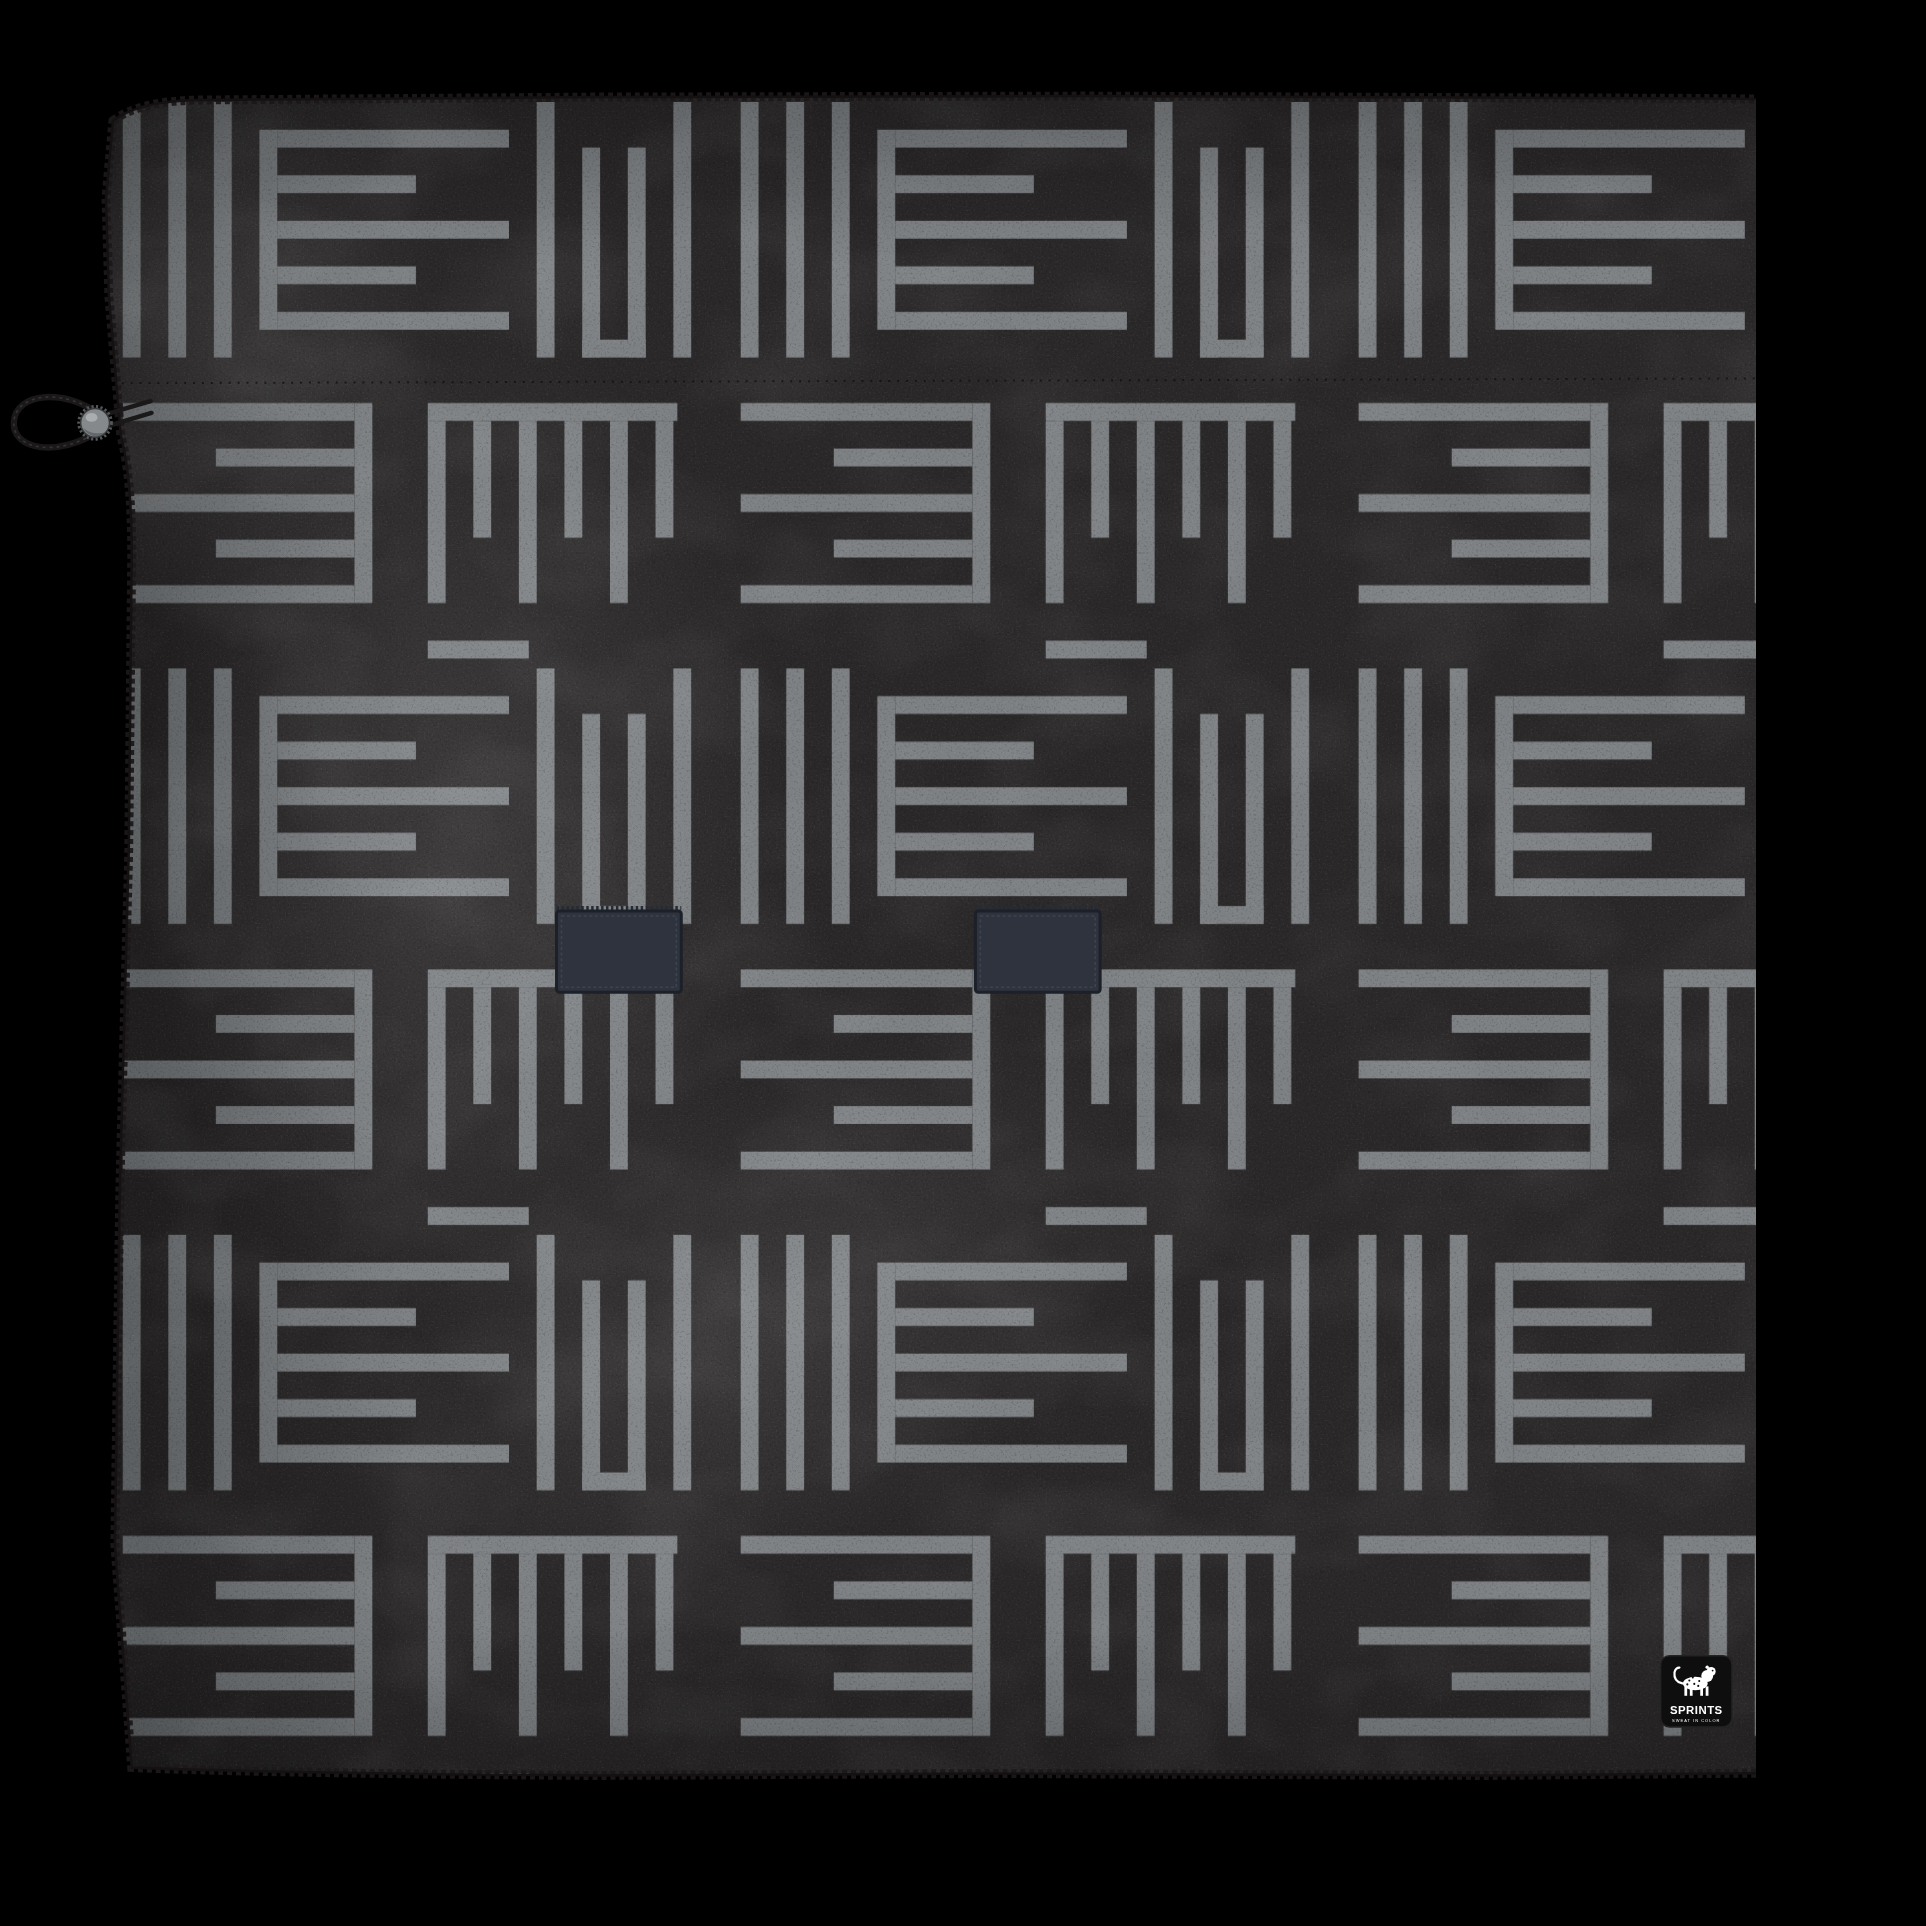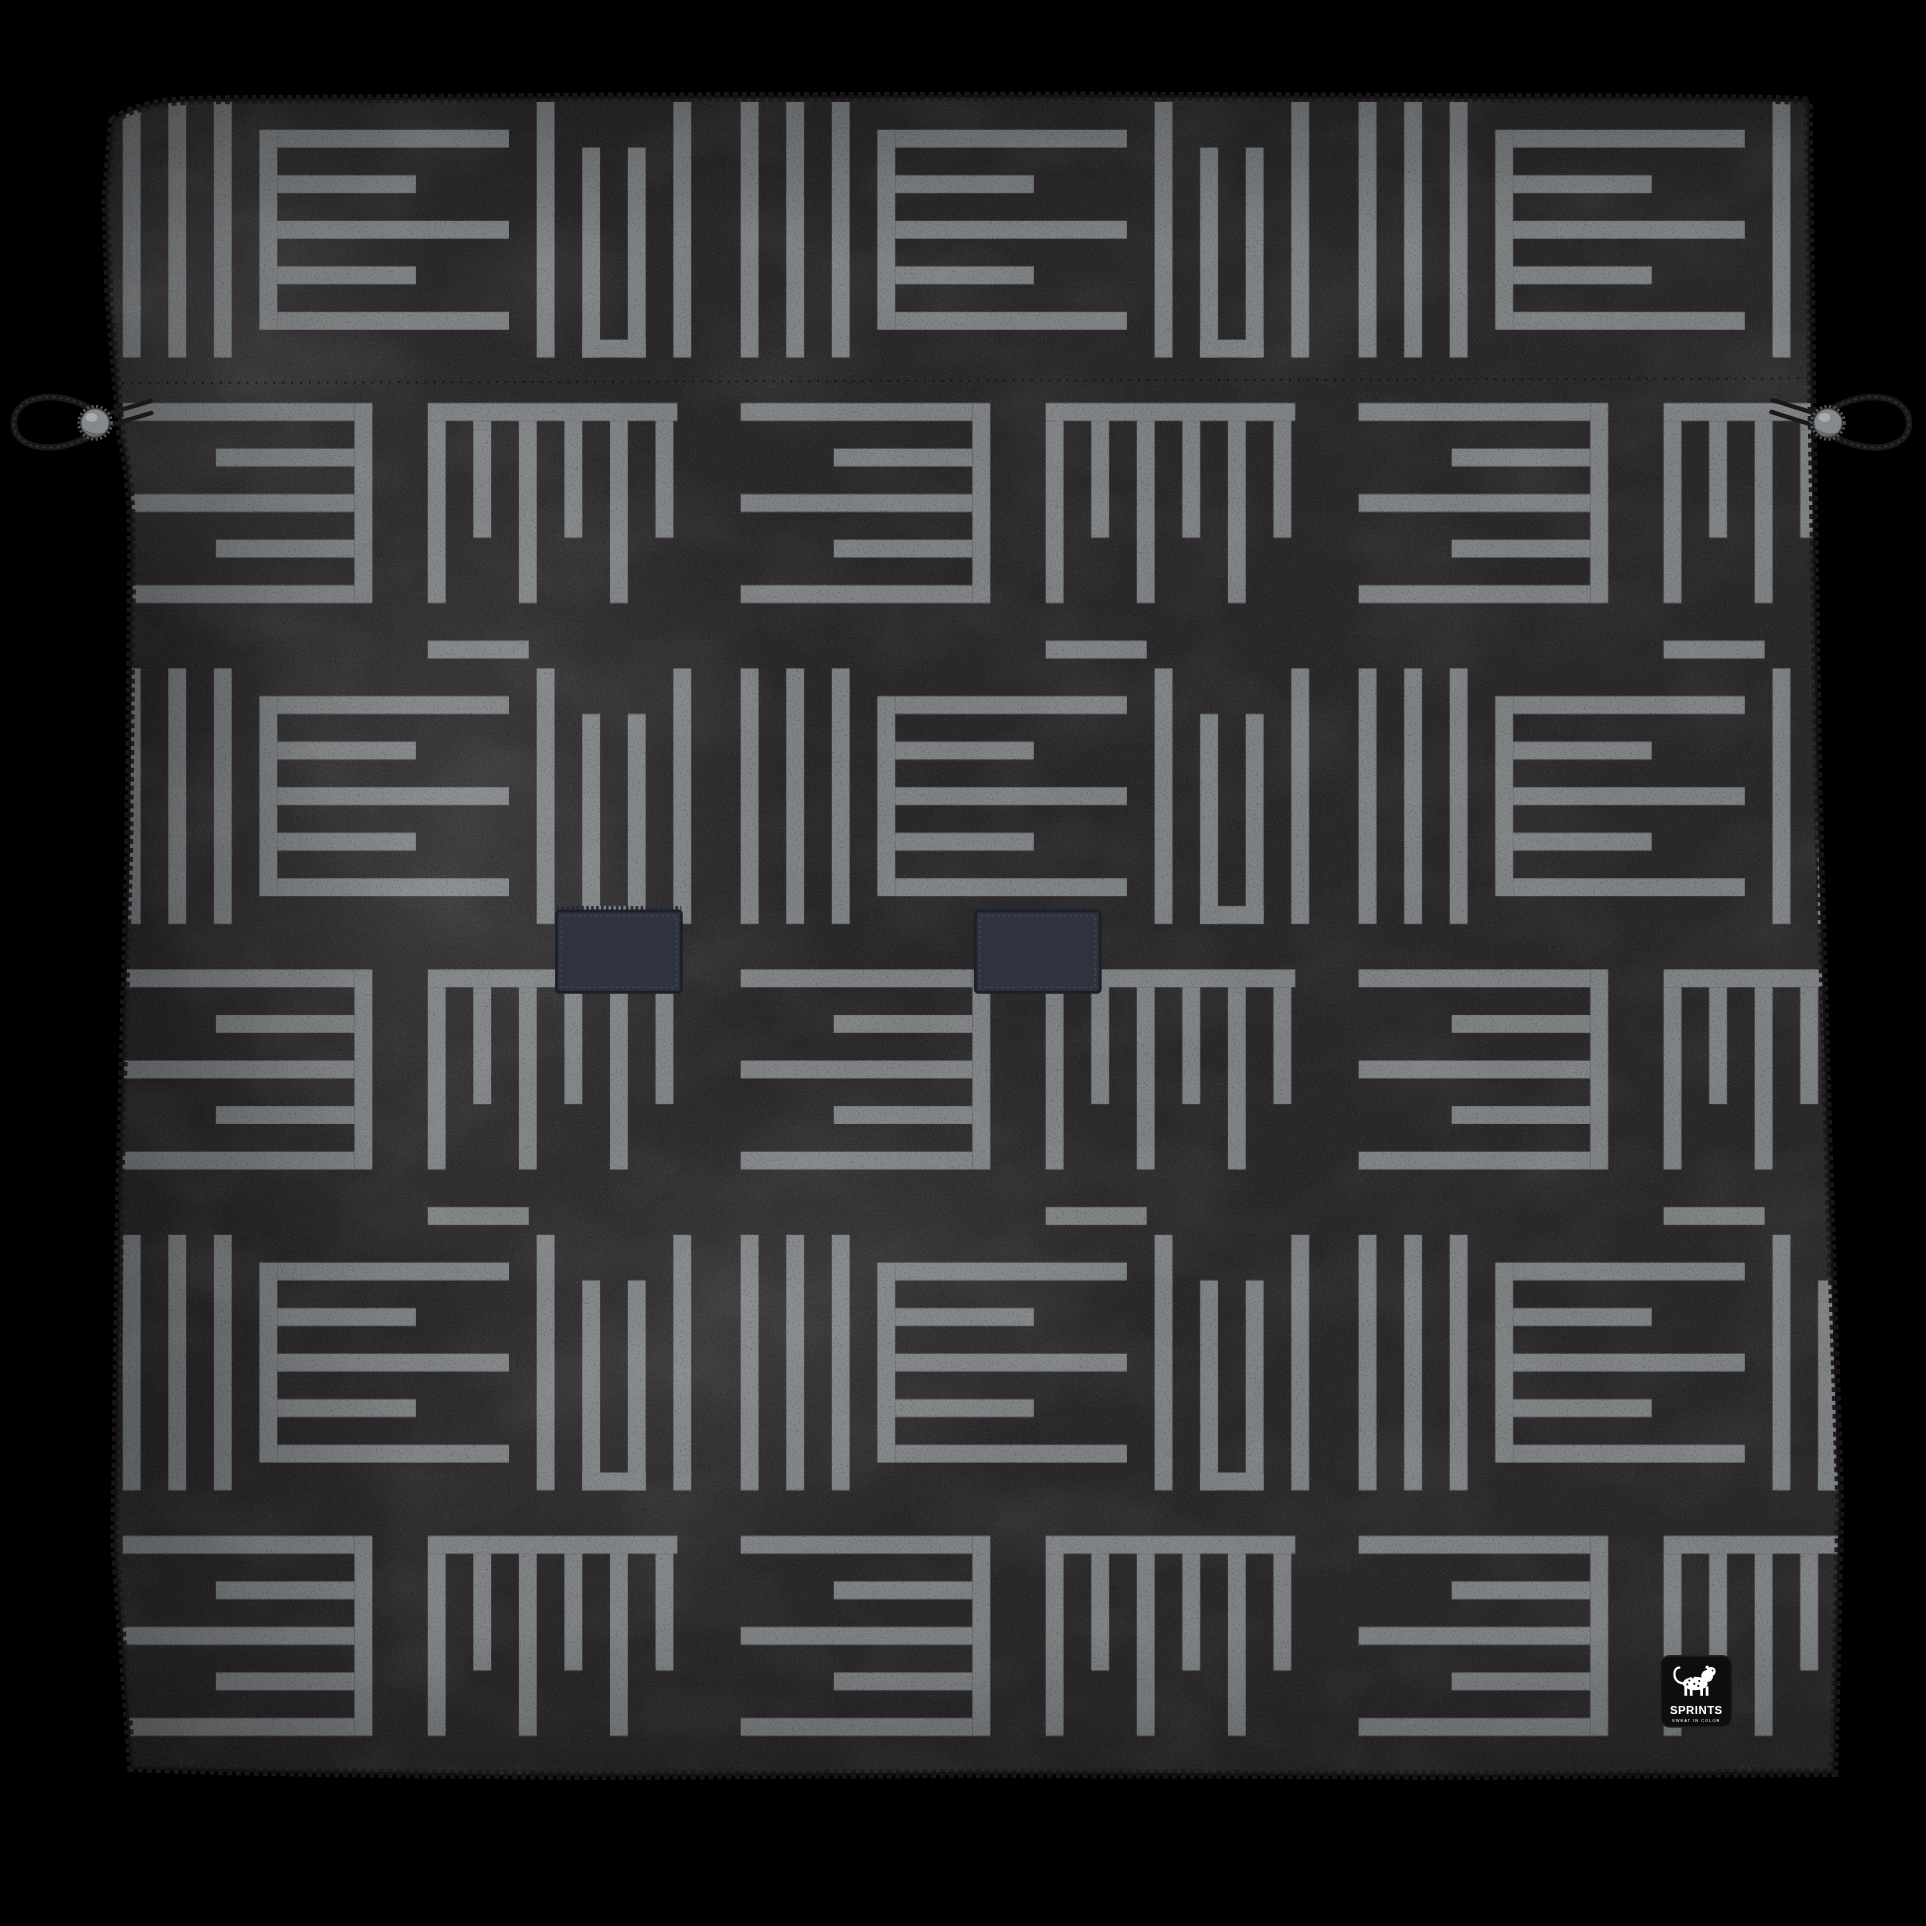--- a/index.html
+++ b/index.html
@@ -1,16 +1,16 @@
 <!DOCTYPE html>
 <html style="--background: #000000; --towel-base: #2b2829; --pattern-line: #7d8184; --stitch: #1c1819; --pocket-fill: #2f333d; --cord: #1a1818; --toggle-ball: #85898c; --logo-patch-bg: #0f0e0e; --logo-text: #ffffff;"><head>
 <meta charset="utf-8">
 <style>
   html,body{margin:0;padding:0;background:var(--background,#000);}
-  .stage{position:relative;width:1926px;height:1927px;background:var(--background,#000);overflow:hidden;
+  .stage{position:relative;width:1756px;height:1927px;background:var(--background,#000);overflow:hidden;
          font-family:"Liberation Sans",sans-serif;}
   svg{display:block}
 
   .towel-base{fill:var(--towel-base,#2b2829);}
   .mline{fill:var(--pattern-line,#7d8184);}
   .shade{pointer-events:none}
   .seam{fill:none;stroke:#121011;stroke-width:2;stroke-dasharray:2 7;opacity:.8;}
   .edge-stitch-ticks{fill:none;stroke:var(--stitch,#1c1819);stroke-width:9;stroke-dasharray:5 4;opacity:.95;}
   .edge-line{fill:none;stroke:#141112;stroke-width:2.5;}
 

